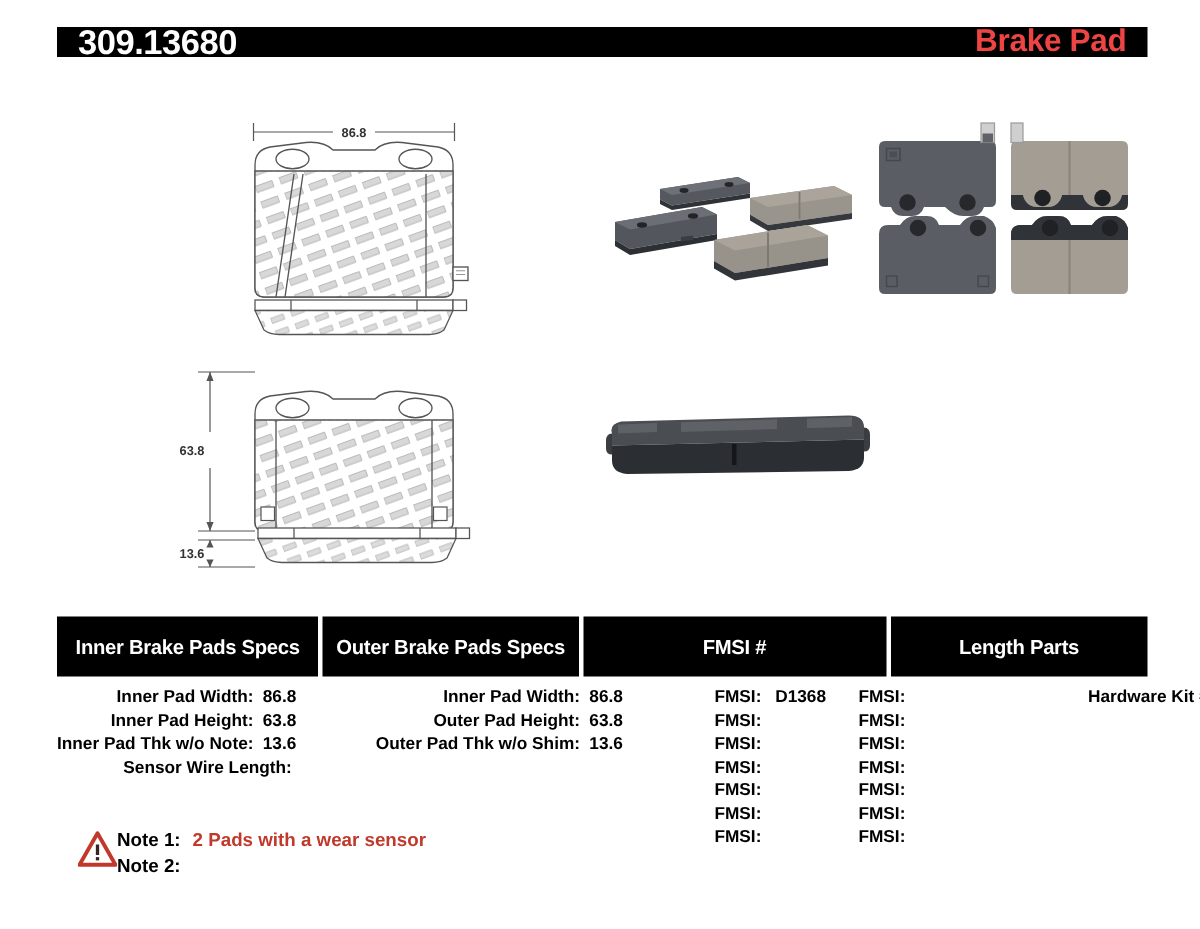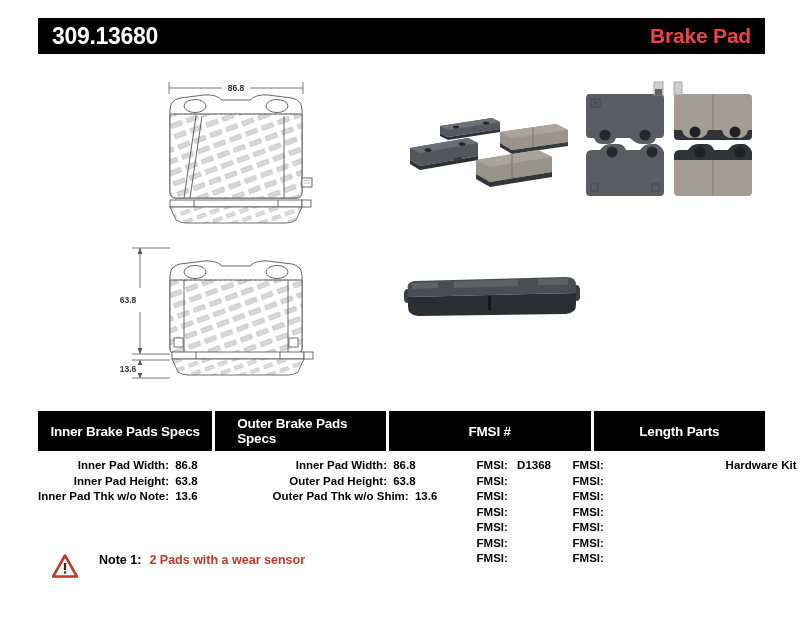--- a/index.html
+++ b/index.html
@@ -15,21 +15,21 @@
     overflow: hidden;
     color: #000;
   }
 
   
   #title-bar {
     position: absolute;
     left: 38px;
     top: 18px;
     width: 727px;
-    height: 36px;
+    height: 20px;
     background: #000000;
     display: flex;
     align-items: center;
     justify-content: space-between;
     box-sizing: border-box;
     padding: 0 14px;
     gap: 48px;
   }
   #title-bar .part-number {
     color: #ffffff;
@@ -72,21 +72,21 @@
     font-weight: bold;
     display: flex;
     align-items: center;
     justify-content: center;
     box-sizing: border-box;
     margin-right: 3px;
     letter-spacing: -0.2px;
   }
   .th:last-child { margin-right: 0; }
   .col-inner  { width: 175px; }
-  .col-outer  { width: 171px; padding-left: 22px; }
+  .col-outer  { width: 171px; }
   .col-fmsi   { width: 203px; }
   .col-rel    { width: 172px; }
 
   #table-body-row {
     display: flex;
     padding-top: 7px;
     gap: 44px;
   }
   .td {
     box-sizing: border-box;
@@ -125,21 +125,21 @@
 
   
   #notes {
     position: absolute;
     left: 52px;
     top: 552px;
     display: flex;
     align-items: flex-start;
   }
   #warning-icon { width: 26px; height: 24px; margin-top: 2px; }
-  #notes-text { margin-left: 21px; }
+  #notes-text { }
   .note-row {
     display: flex;
     line-height: 17px;
     font-size: 12.5px;
     font-weight: bold;
     white-space: nowrap;
   }
   .note-label { color: #000000; }
   .note-value { margin-left: 8px; }
 </style>
@@ -387,20 +387,24 @@
         <span class="val">86.8</span>
       </div>
       <div class="spec-line">
         <span>Inner Pad Height:</span>
         <span class="val">63.8</span>
       </div>
       <div class="spec-line">
         <span>Inner Pad Thk w/o Note:</span>
         <span class="val">13.6</span>
       </div>
+      <div class="spec-line">
+        <span>Sensor Wire Length:</span>
+        <span class="val"></span>
+      </div>
     </div>
 
     <div class="td col-outer">
       <div class="spec-line">
         <span>Inner Pad Width:</span>
         <span class="val">86.8</span>
       </div>
       <div class="spec-line">
         <span>Outer Pad Height:</span>
         <span class="val">63.8</span>
@@ -494,14 +498,18 @@
   <svg id="warning-icon" viewBox="0 0 26 24">
     <path d="M13,1.5 L25,22.5 L1,22.5 Z" fill="#ffffff" stroke="#c0392b" stroke-width="2.6" stroke-linejoin="round"></path>
     <rect x="11.9" y="9" width="2.2" height="7" fill="#3a2326"></rect>
     <rect x="11.9" y="17.4" width="2.2" height="2.2" fill="#3a2326"></rect>
   </svg>
   <div id="notes-text">
     <div class="note-row">
       <span class="note-label">Note 1:</span>
       <span class="note-value" style="color: rgb(192, 57, 43);">2 Pads with a wear sensor</span>
     </div>
+    <div class="note-row">
+      <span class="note-label">Note 2:</span>
+      <span class="note-value" style="color: rgb(192, 57, 43);"></span>
+    </div>
   </div>
 </div>
 
 </body></html>

